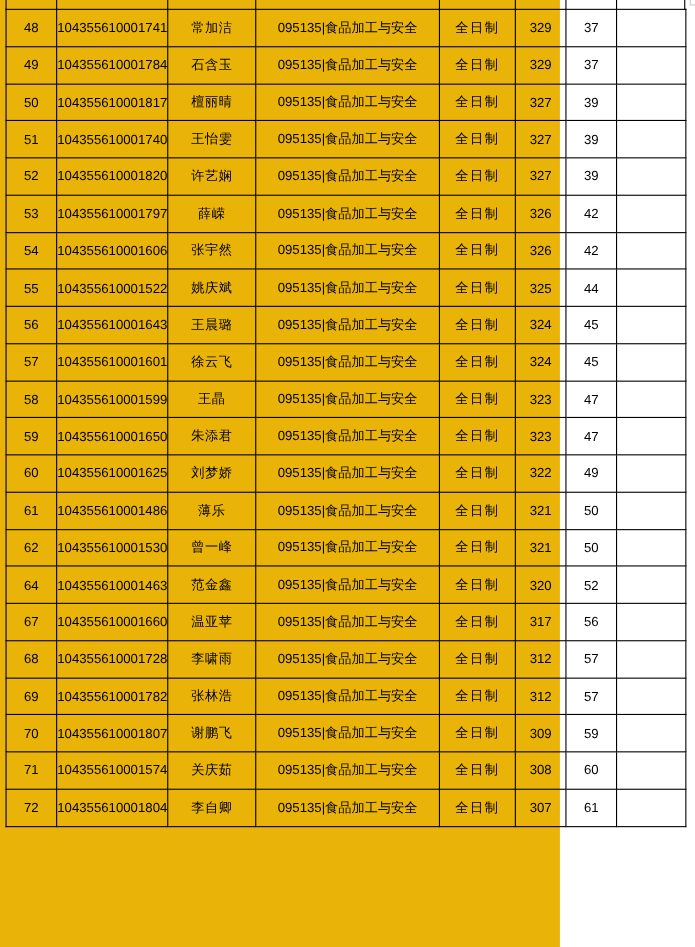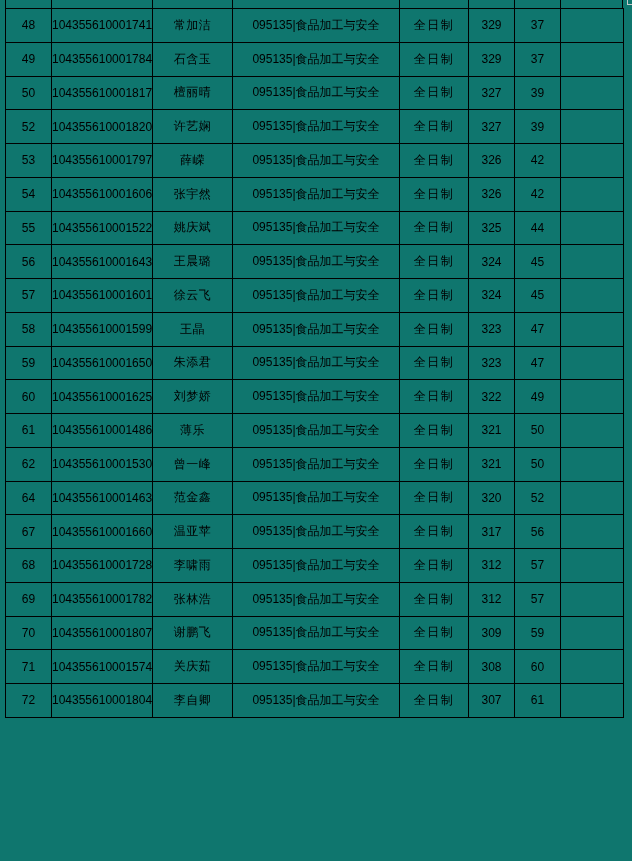--- a/index.html
+++ b/index.html
@@ -11,22 +11,22 @@
     width: 632px;
     height: 861px;
     overflow: hidden;
     position: relative;
     font-family: "Liberation Sans", "DejaVu Sans", sans-serif;
     color: #000000;
   }
   .sheet {
     position: absolute;
     left: 0; top: 0;
-    width: 632px; height: 861px;
-    background: #0f766e;
+    width: 509px; height: 861px;
+    background: #eab308;
   }
   
   .stub {
     position: absolute;
     top: 0;
     width: 1px;
     height: 9px;
     background: #000000;
   }
   .stub.s1 { left: 5px; }
@@ -135,20 +135,30 @@
           <td class="col-index">50</td>
           <td class="col-id">104355610001817</td>
           <td class="col-name">檀丽晴</td>
           <td class="col-program">095135|食品加工与安全</td>
           <td class="col-mode">全日制</td>
           <td class="col-score">327</td>
           <td class="col-rank">39</td>
           <td class="col-note"></td>
         </tr>
         <tr>
+          <td class="col-index">51</td>
+          <td class="col-id">104355610001740</td>
+          <td class="col-name">王怡雯</td>
+          <td class="col-program">095135|食品加工与安全</td>
+          <td class="col-mode">全日制</td>
+          <td class="col-score">327</td>
+          <td class="col-rank">39</td>
+          <td class="col-note"></td>
+        </tr>
+        <tr>
           <td class="col-index">52</td>
           <td class="col-id">104355610001820</td>
           <td class="col-name">许艺娴</td>
           <td class="col-program">095135|食品加工与安全</td>
           <td class="col-mode">全日制</td>
           <td class="col-score">327</td>
           <td class="col-rank">39</td>
           <td class="col-note"></td>
         </tr>
         <tr>

